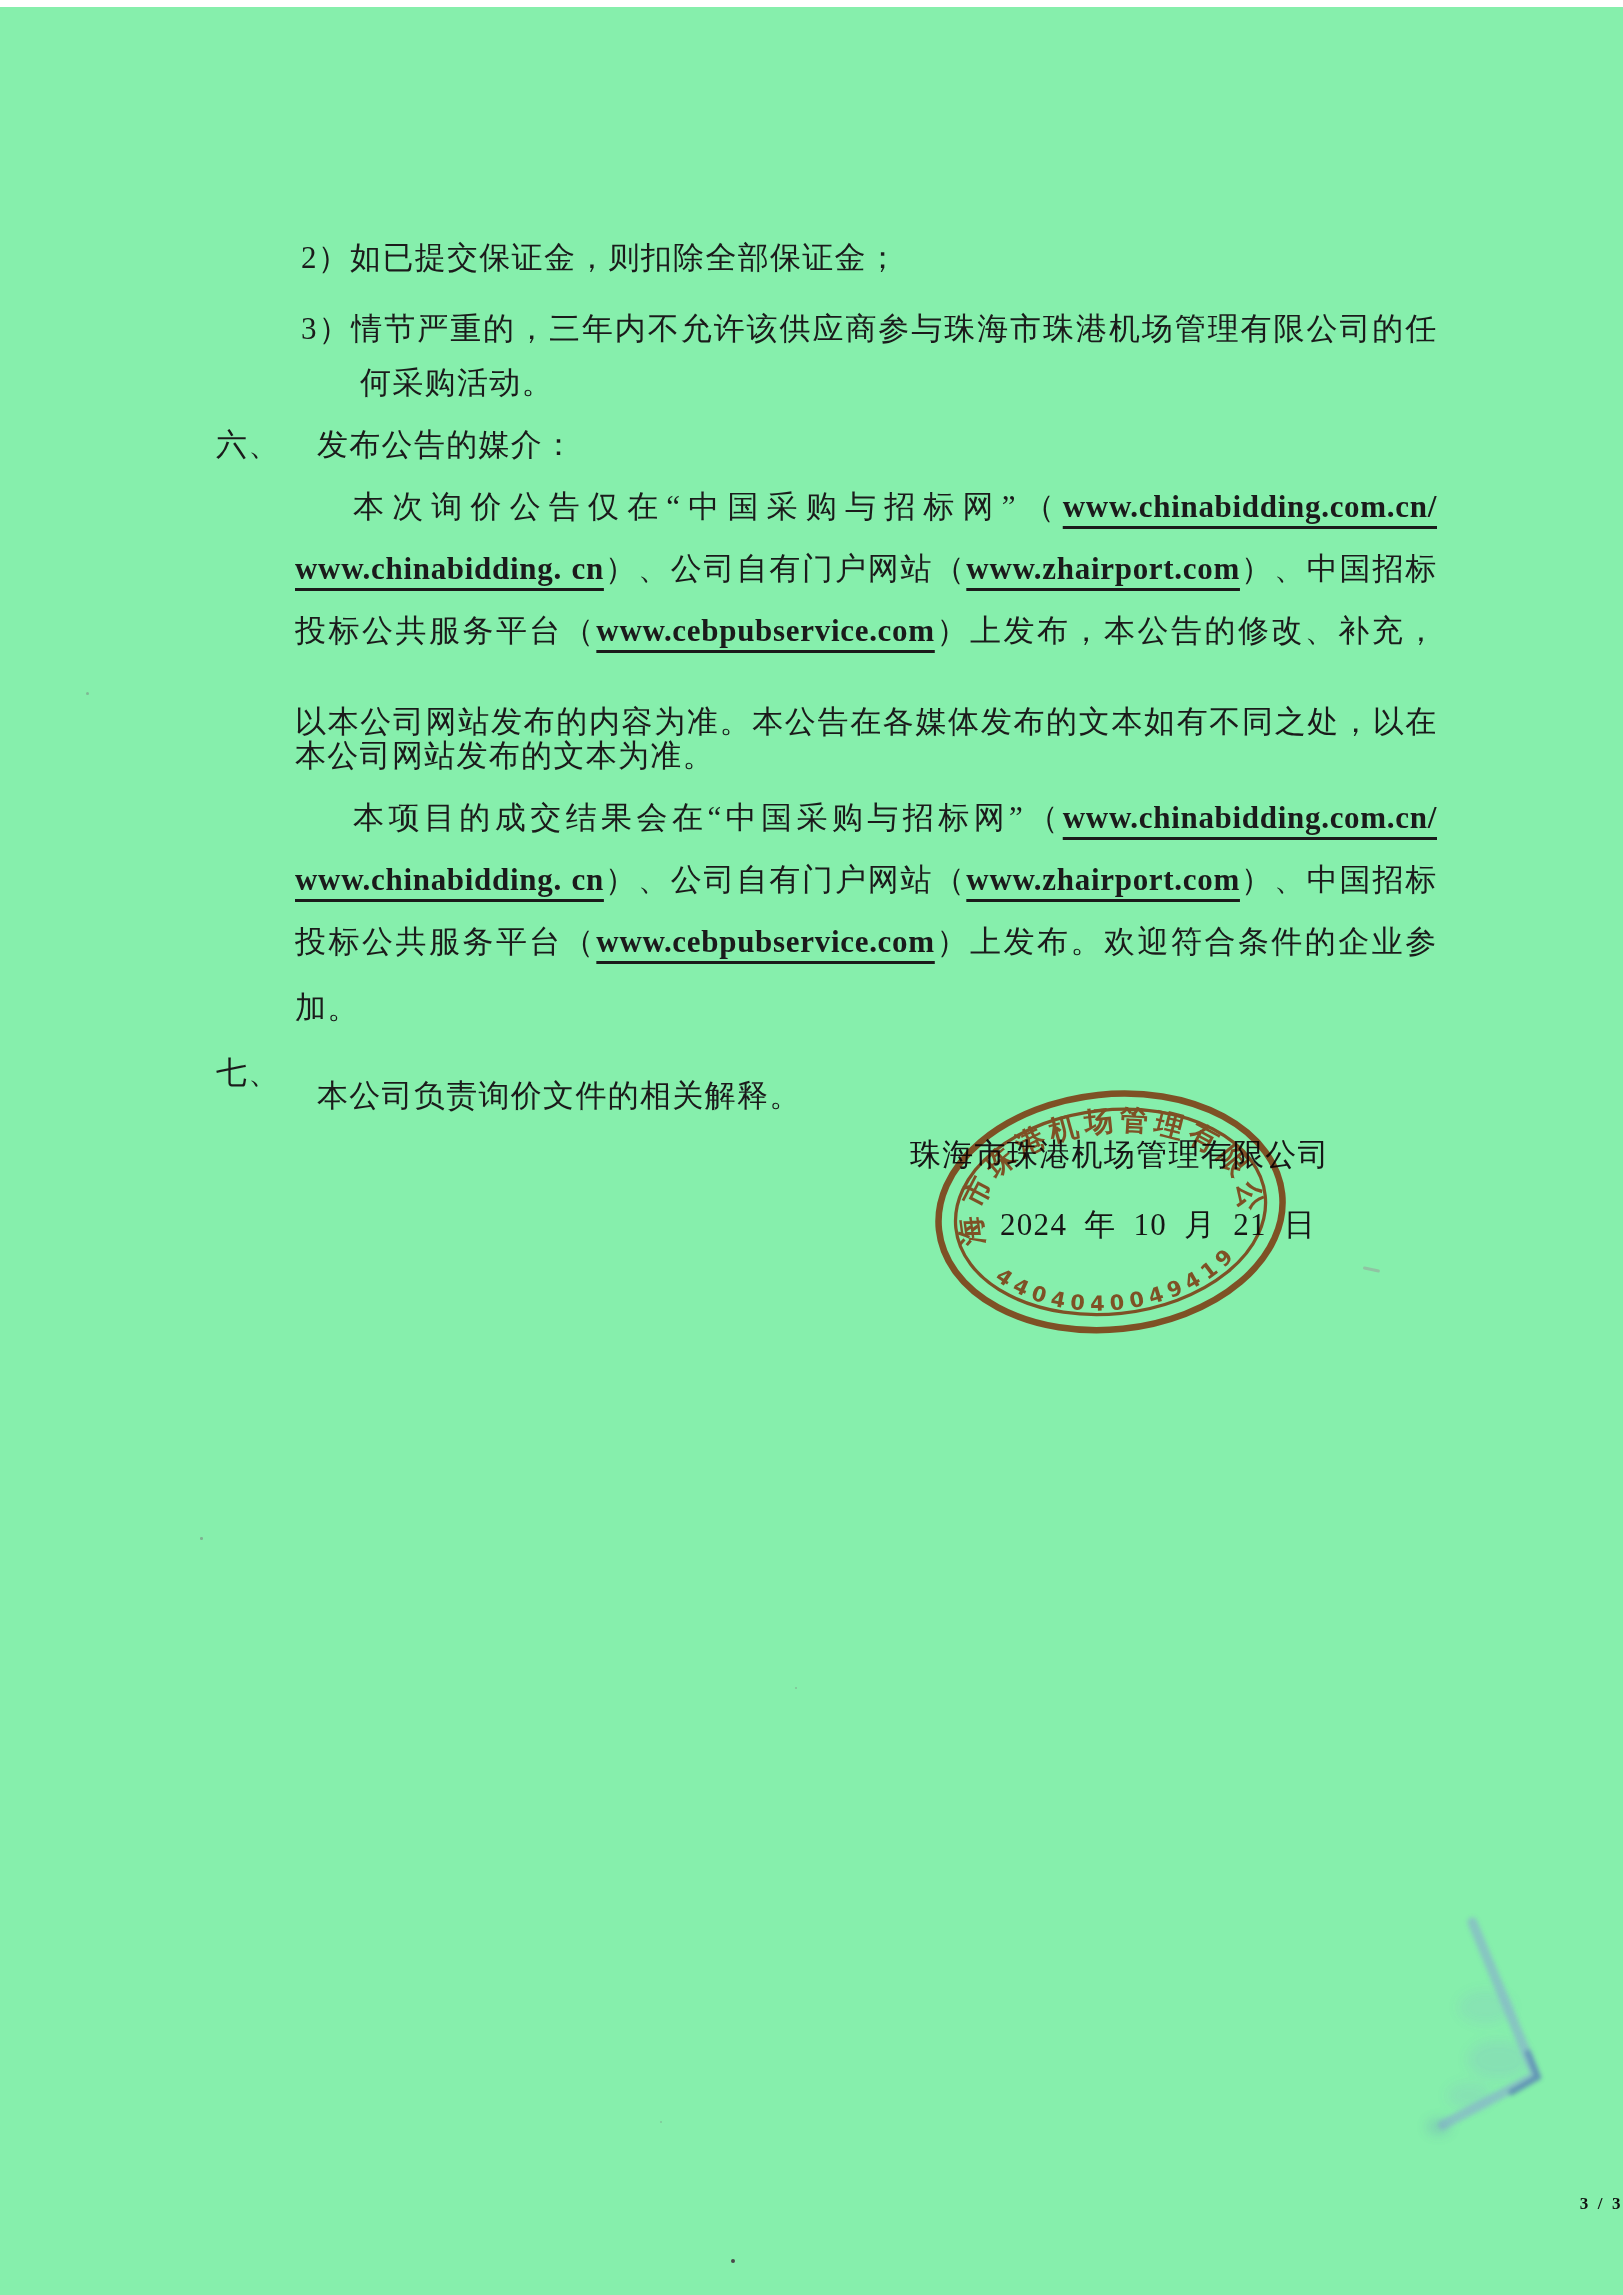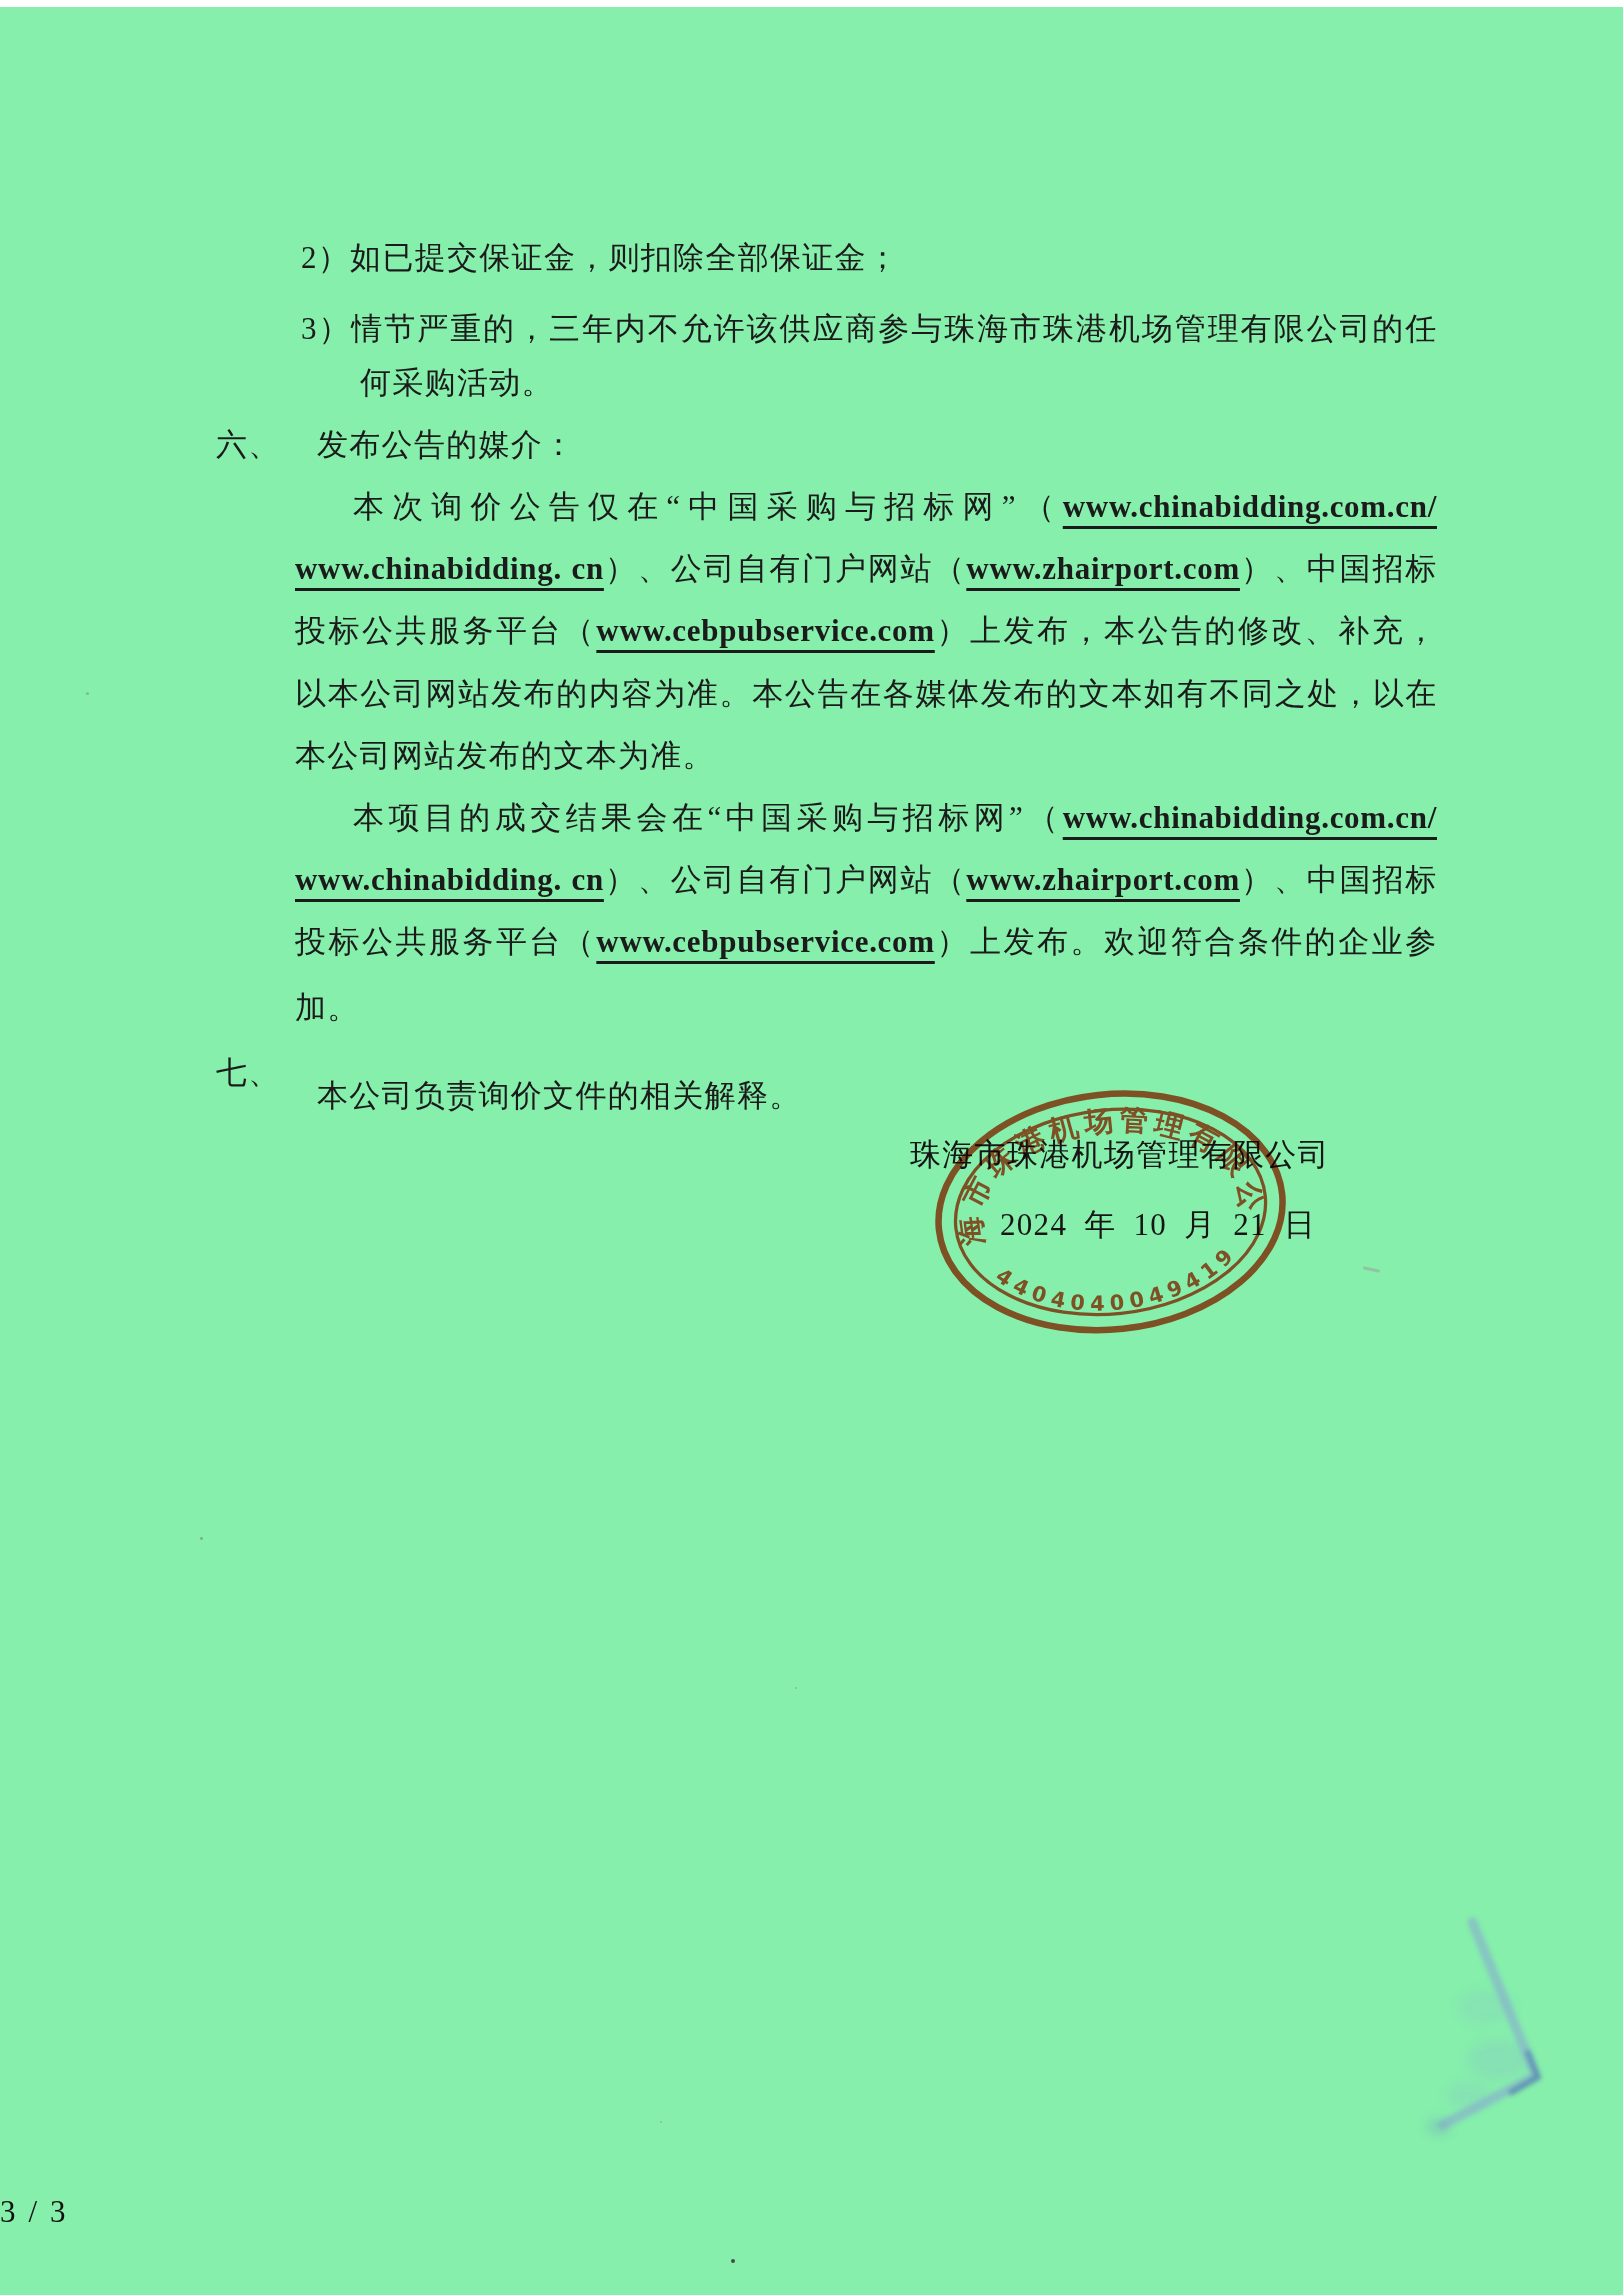--- a/index.html
+++ b/index.html
@@ -47,23 +47,23 @@
     white-space: nowrap;
   }
   .date {
     word-spacing: 7.9px;
   }
   #footer-page {
     position: absolute;
     left: 0;
     top: 2187px;
     width: 1623px;
-    text-align: left;
-    font-size: 31px;
-    font-weight: normal;
+    text-align: right;
+    font-size: 17px;
+    font-weight: bold;
     color: #111;
     letter-spacing: 2.6px;
   }
   .stamp-svg {
     position: absolute;
     left: 916px;
     top: 1067px;
     mix-blend-mode: multiply;
     opacity: 0.92;
   }
@@ -98,21 +98,21 @@
   </div>
 
   <div class="line just" style="left:295px; top:541px; width:1142px;">
     <span class="u">www.chinabidding. cn</span><span>）、公司自有门户网站（</span><span class="u">www.zhairport.com</span><span>）、中国招标</span>
   </div>
 
   <div class="line just" style="left:295px; top:603px; width:1142px;">
     <span>投标公共服务平台（</span><span class="u">www.cebpubservice.com</span><span>）上发布，本公告的修改、补充，</span>
   </div>
 
-  <div class="line just" style="left:295px; top:666px; width:1142px;">以本公司网站发布的内容为准。本公告在各媒体发布的文本如有不同之处，以在</div>
+  <div class="line just" style="left:295px; top:694px; width:1142px;">以本公司网站发布的内容为准。本公告在各媒体发布的文本如有不同之处，以在</div>
 
   <div class="line" style="left:295px; top:728px;">本公司网站发布的文本为准。</div>
 
   <div class="line just" style="left:353px; top:790px; width:1084px;">
     <span>本项目的成交结果会在“中国采购与招标网”（</span><span class="u">www.chinabidding.com.cn/</span>
   </div>
 
   <div class="line just" style="left:295px; top:852px; width:1142px;">
     <span class="u">www.chinabidding. cn</span><span>）、公司自有门户网站（</span><span class="u">www.zhairport.com</span><span>）、中国招标</span>
   </div>

